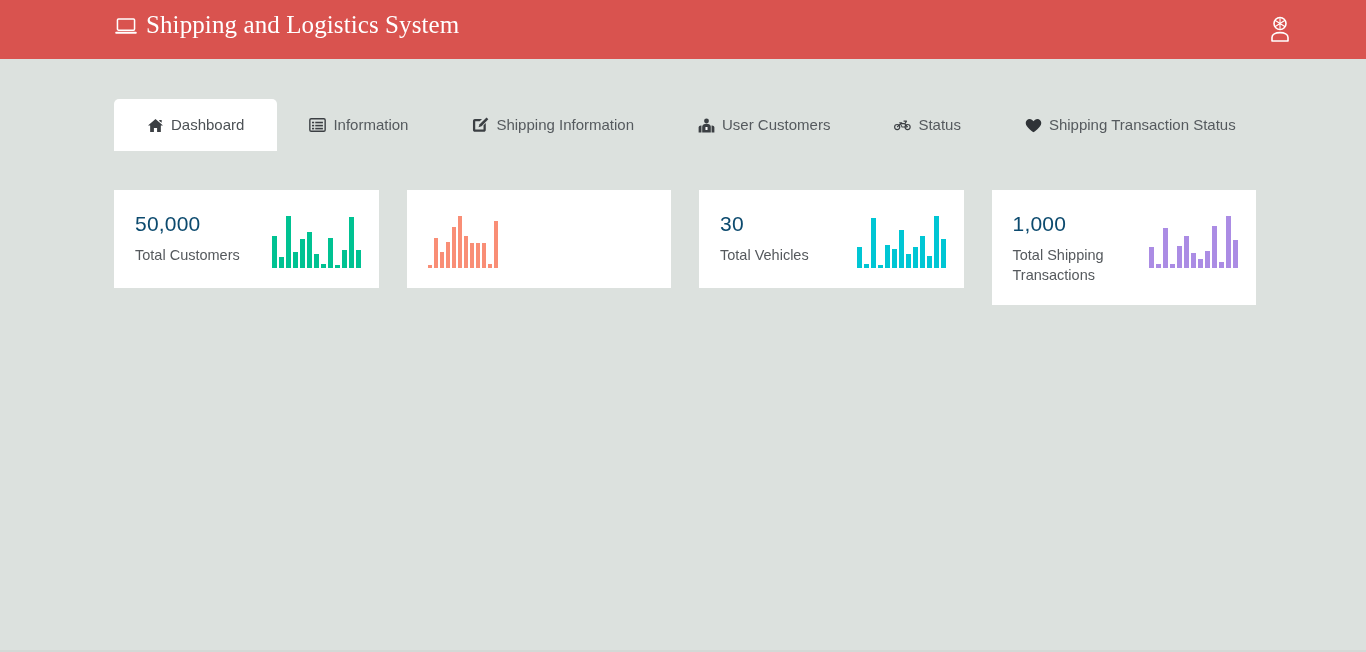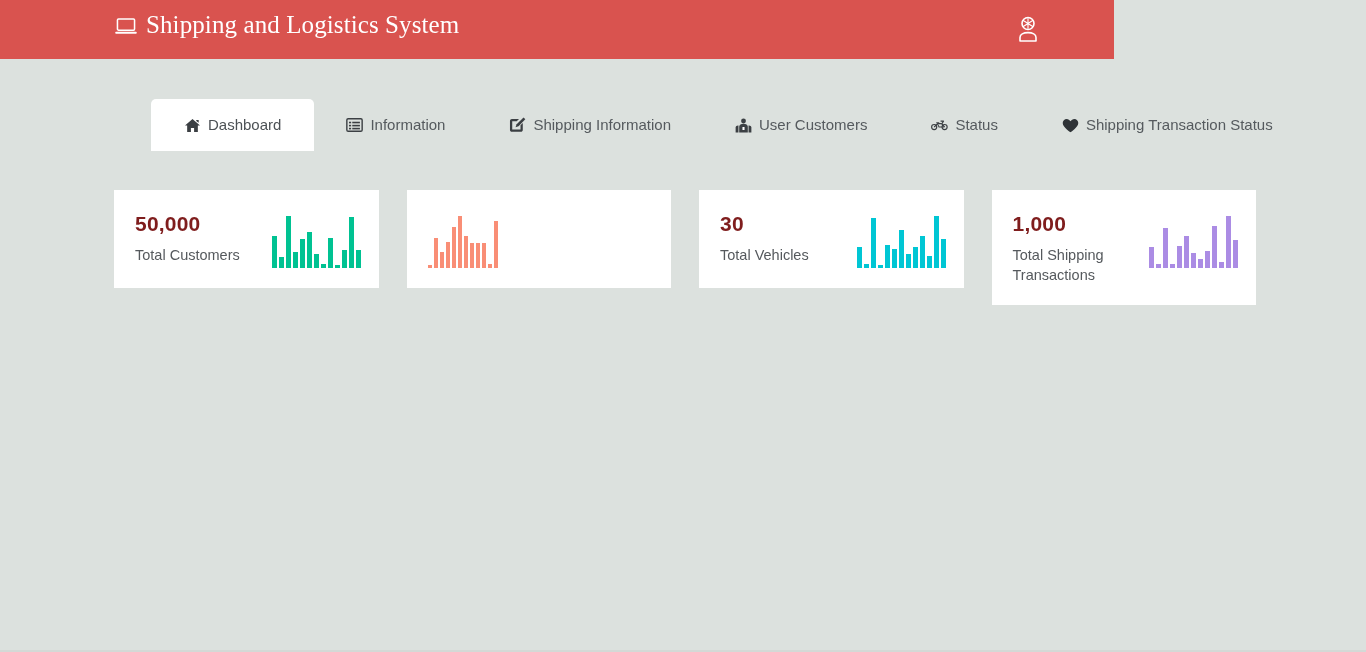--- a/index.html
+++ b/index.html
@@ -13,21 +13,21 @@
     background: #dce1de;
     font-family: "Liberation Sans", sans-serif;
     overflow: hidden;
     position: relative;
   }
 
   
   #app-header {
     position: absolute;
     top: 0; left: 0;
-    width: 1114px;
+    width: 1366px;
     height: 59px;
     background: #d9534f;
     box-sizing: border-box;
     padding-left: 37px;
   }
   #brand {
     position: absolute;
     left: 115px;
     top: 10px;
     display: flex;
@@ -60,21 +60,20 @@
   #header-user svg { display: block; }
 
   
   #tab-bar {
     position: absolute;
     top: 99px;
     left: 114px;
     height: 52px;
     display: flex;
     align-items: stretch;
-    margin-left: 37px;
   }
   .tab {
     display: flex;
     align-items: center;
     gap: 7px;
     padding: 0 32px;
     height: 52px;
     box-sizing: border-box;
     color: #555a5e;
     font-size: 15px;
@@ -118,22 +117,22 @@
     box-sizing: border-box;
     padding: 22px 18px 20px 21px;
     display: flex;
     align-items: flex-start;
     justify-content: space-between;
     gap: 8px;
   }
   .stat-text { min-width: 0; }
   .stat-value {
     font-size: 21px;
-    font-weight: bold;
-    color: #7f1d1d;
+    font-weight: normal;
+    color: #0c4a6e;
     line-height: 24px;
     letter-spacing: 0.2px;
   }
   .stat-label {
     margin-top: 9px;
     font-size: 14.5px;
     color: #55595d;
     line-height: 20px;
     max-width: 132px;
   }

